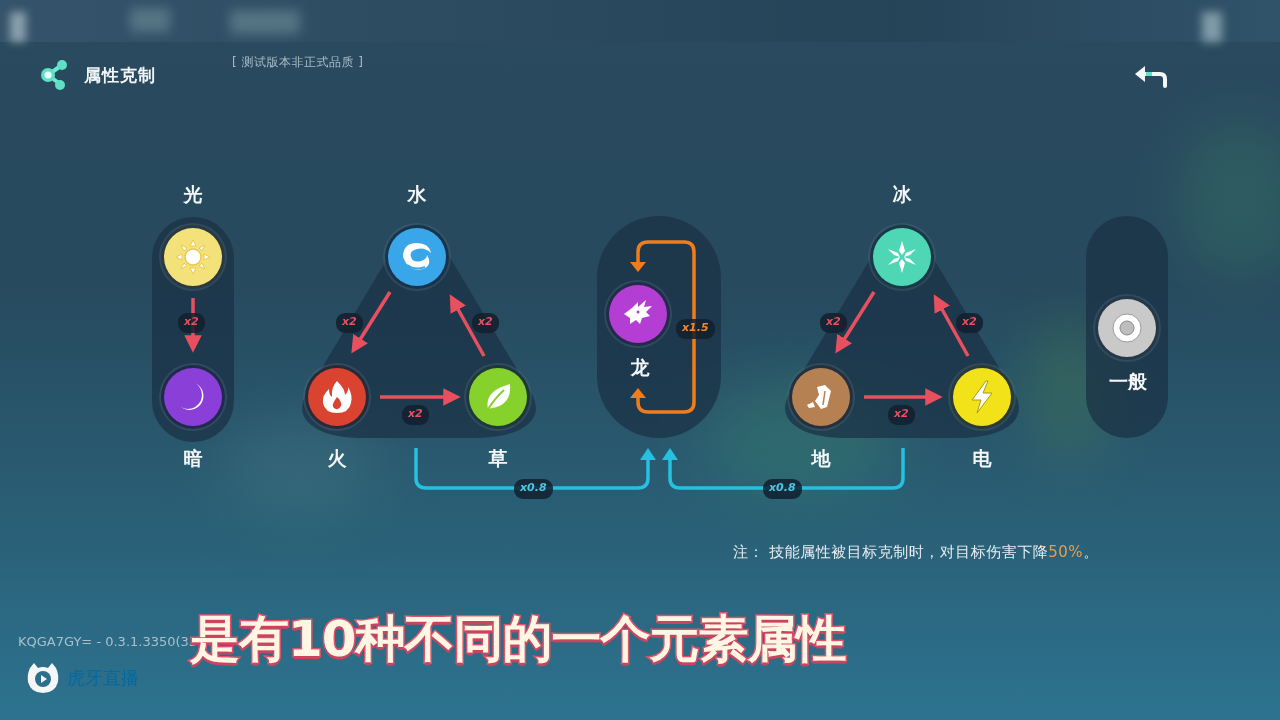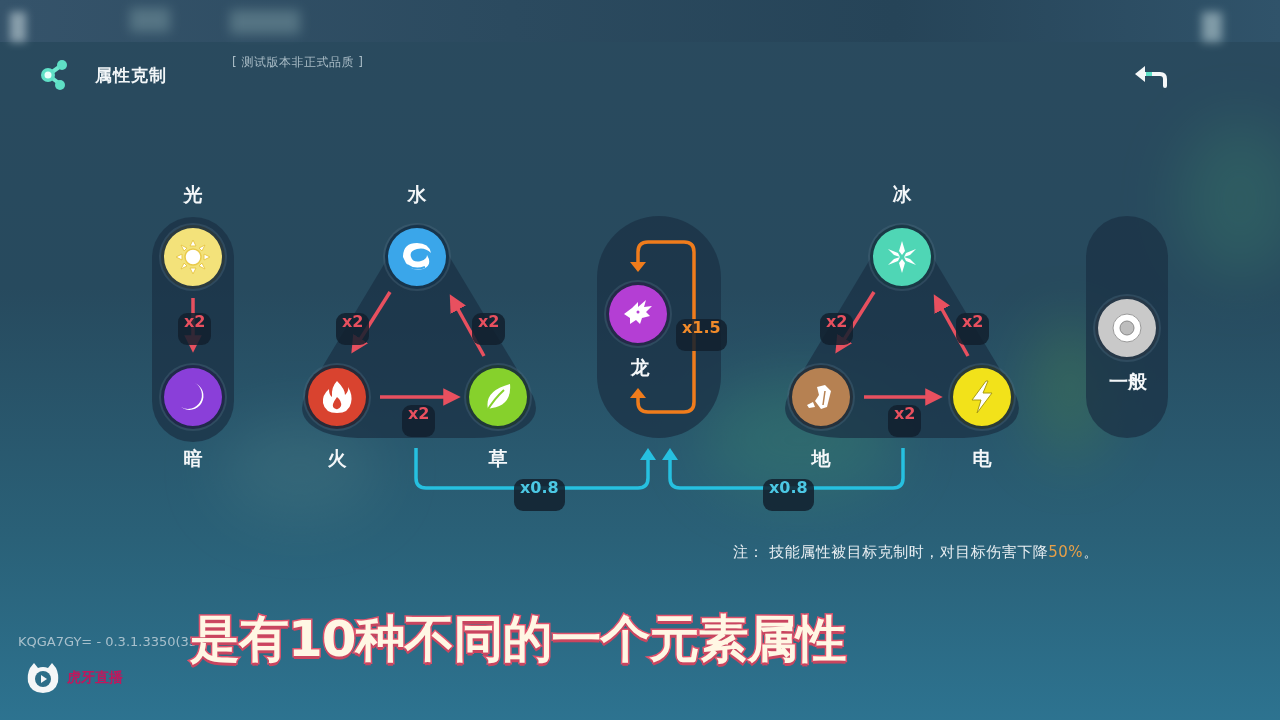--- a/index.html
+++ b/index.html
@@ -13,52 +13,52 @@
   .topstrip {
     position: absolute; left: 0; top: 0; width: 1280px; height: 42px;
     background: linear-gradient(90deg, #35536a 0%, #2b4a5f 40%, #264458 70%, #30536a 100%);
   }
   .topstrip .blur1 { position:absolute; left:10px; top:12px; width:16px; height:30px; background:#9fb3bd; filter: blur(4px); opacity:.8; }
   .topstrip .blur2 { position:absolute; left:130px; top:8px; width:40px; height:24px; background:#6e8d98; filter: blur(6px); opacity:.6; }
   .topstrip .blur3 { position:absolute; left:230px; top:10px; width:70px; height:24px; background:#6e8d98; filter: blur(6px); opacity:.6; }
   .topstrip .blur4 { position:absolute; left:1202px; top:12px; width:20px; height:30px; background:#a4bcc4; filter: blur(5px); opacity:.7; }
   .bg-blob { position:absolute; border-radius:50%; filter: blur(30px); opacity:.35; }
 
-  .header { position:absolute; left:36px; top:58px; height:34px; display:flex; align-items:center;gap:11px; }
+  .header { position:absolute; left:36px; top:58px; height:34px; display:flex; align-items:center; }
   .header .logo { width:36px; height:34px; }
   .header .title { margin-left:12px; font-size:17px; font-weight:bold; letter-spacing:1px; color:#f2f6f8; }
   .test-note { position:absolute; left:232px; top:54px; font-size:12px; color:#a9bcc6; letter-spacing:.5px; }
   .back-btn { position:absolute; left:1132px; top:60px; width:40px; height:32px; cursor:pointer; }
 
   .panel { position:absolute; background: rgba(27, 50, 70, 0.75); }
   .pill-light { left:152px; top:217px; width:82px; height:225px; border-radius:41px; }
   .tri { position:absolute; }
   .pill-dragon { left:597px; top:216px; width:124px; height:222px; border-radius:62px; }
   .pill-normal { left:1086px; top:216px; width:82px; height:222px; border-radius:41px; }
 
   .node { position:absolute; width:64px; height:64px; border-radius:50%;
           border:3px solid rgba(20,40,58,.9); box-shadow: 0 0 0 2px rgba(80,110,130,.35); display:flex; align-items:center; justify-content:center; }
   .node svg { width:44px; height:44px; }
   .label { position:absolute; font-size:19px; font-weight:bold; color:#f4f7f9; text-align:center; width:40px; }
-  .mult { position:absolute; height:32px; padding:0 6px; border-radius:9px; background: rgba(18,32,46,.85);
-          font-size:16px; font-weight:bold; line-height:17px; color:#e8505f; }
+  .mult { position:absolute; height:20px; padding:0 6px; border-radius:9px; background: rgba(18,32,46,.85);
+          font-size:11px; font-weight:bold; line-height:17px; color:#e8505f;font-style:italic; }
   .mult.orange { color:#f08a2a; }
   .mult.cyan { color:#4cc8e4;text-align:right; }
 
   svg.overlay { position:absolute; left:0; top:0; width:1280px; height:720px; pointer-events:none; }
 
   .footnote { position:absolute; left:733px; top:543px; font-size:15px; color:#e8eef2; letter-spacing:.5px; }
   .footnote .hl { color:#e7a049; }
 
   .version { position:absolute; left:18px; top:634px; font-size:13px; color:#a8c0cc; }
   .subtitle { position:absolute; left:190px; top:606px; font-size:50px; font-weight:bold; color:#fff7e4; letter-spacing:-1px;
               -webkit-text-stroke: 3px #e0526c; paint-order: stroke fill; text-shadow: 0 3px 0 #c9455f; white-space:nowrap; }
   .watermark { position:absolute; left:25px; top:660px; display:flex; align-items:center; }
   .watermark .wm-logo { width:36px; height:36px; }
-  .watermark .wm-text { margin-left:6px; font-size:14px; font-weight:bold; color:#be185d; }
+  .watermark .wm-text { margin-left:6px; font-size:18px; font-weight:normal; color:#0369a1; }
 </style>
 </head>
 <body>
 
 <div class="topstrip">
   <div class="blur1"></div>
     <div class="blur2"></div>
     <div class="blur3"></div>
     <div class="blur4"></div>
 </div>

